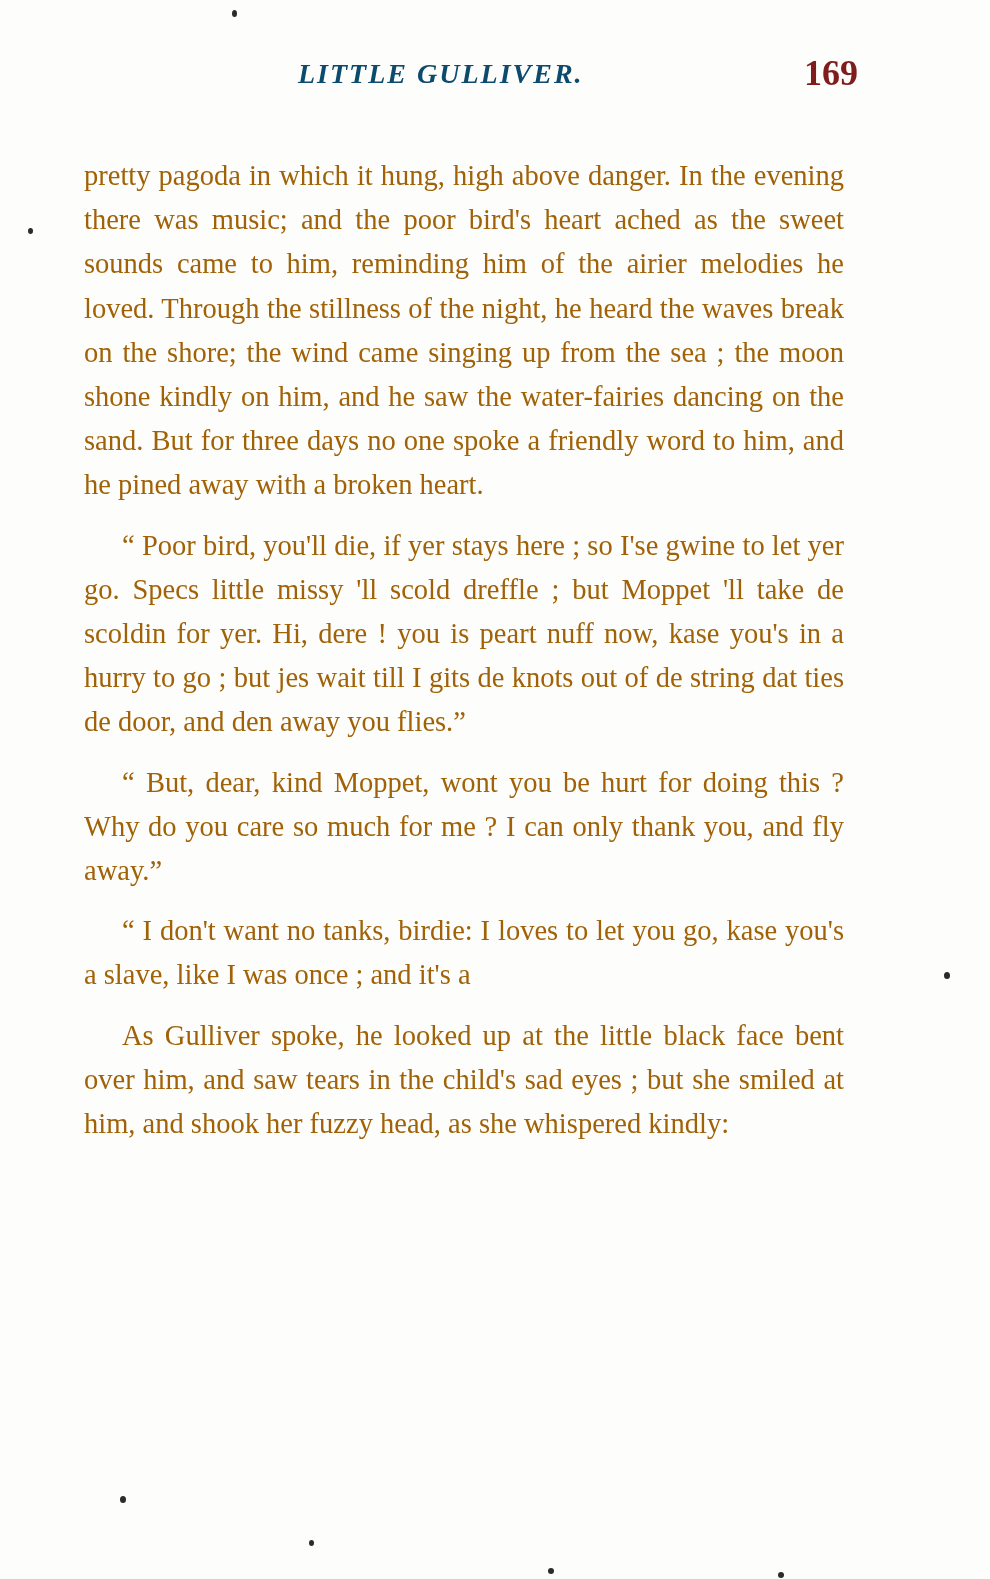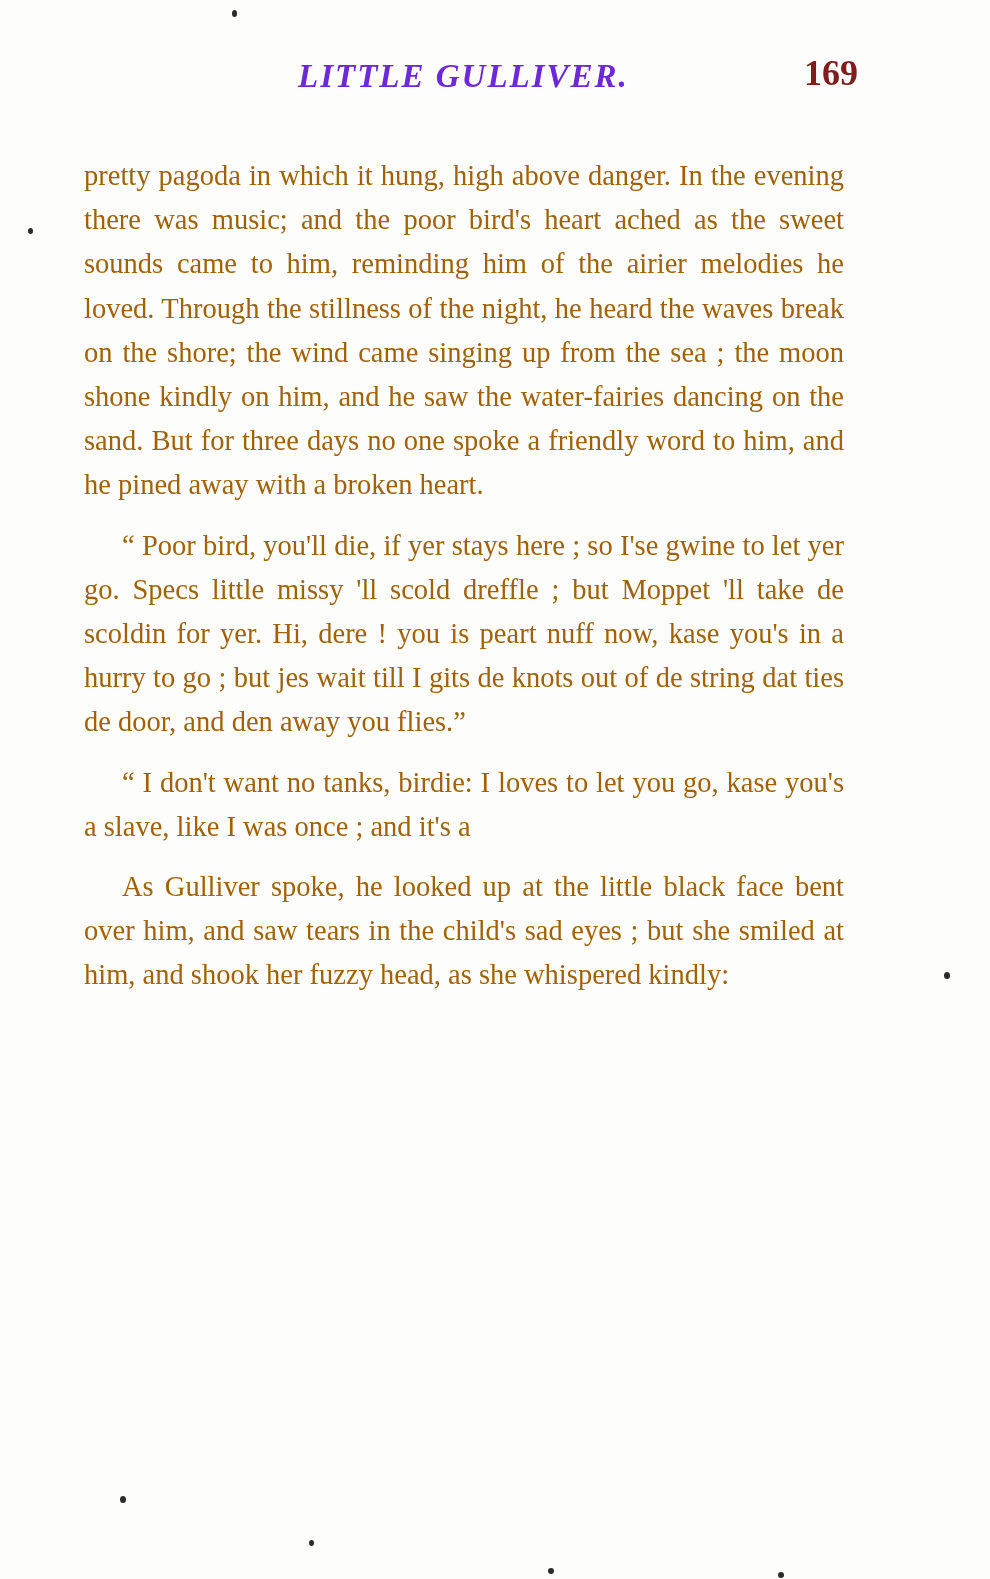--- a/index.html
+++ b/index.html
@@ -29,23 +29,23 @@
     width: 790px;
     height: 46px;
   }
   .running-title {
     position: absolute;
     left: 230px;
     top: 0;
     font-family: "Liberation Serif", serif;
     font-style: italic;
     font-weight: bold;
-    font-size: 33px;
+    font-size: 28px;
     letter-spacing: 2.0px;
-    color: #6d28d9;
+    color: #0c4a6e;
   }
   .folio {
     position: absolute;
     right: 0;
     top: -6px;
     font-family: "Liberation Serif", serif;
     font-size: 36px;
     font-weight: bold;
     color: #7f1d1d;
     letter-spacing: 0px;
@@ -96,17 +96,18 @@
   <div class="speck s7"></div>
 
   <div class="header">
     <div class="running-title">LITTLE GULLIVER.</div>
     <div class="folio">169</div>
   </div>
 
   <div class="body-text">
     <p>pretty pagoda in which it hung, high above danger. In the evening there was music; and the poor bird's heart ached as the sweet sounds came to him, reminding him of the airier melodies he loved. Through the stillness of the night, he heard the waves break on the shore; the wind came singing up from the sea ; the moon shone kindly on him, and he saw the water-fairies dancing on the sand. But for three days no one spoke a friendly word to him, and he pined away with a broken heart.</p>
     <p class="indent">“ Poor bird, you'll die, if yer stays here ; so I'se gwine to let yer go. Specs little missy 'll scold dreffle ; but Moppet 'll take de scoldin for yer. Hi, dere ! you is peart nuff now, kase you's in a hurry to go ; but jes wait till I gits de knots out of de string dat ties de door, and den away you flies.”</p>
+    <p class="indent">“ But, dear, kind Moppet, wont you be hurt for doing this ? Why do you care so much for me ? I can only thank you, and fly away.”</p>
     <p class="indent">“ I don't want no tanks, birdie: I loves to let you go, kase you's a slave, like I was once ; and it's a</p>
     <p class="indent">As Gulliver spoke, he looked up at the little black face bent over him, and saw tears in the child's sad eyes ; but she smiled at him, and shook her fuzzy head, as she whispered kindly:</p>
   </div>
 
 </div>
 
 </body></html>

